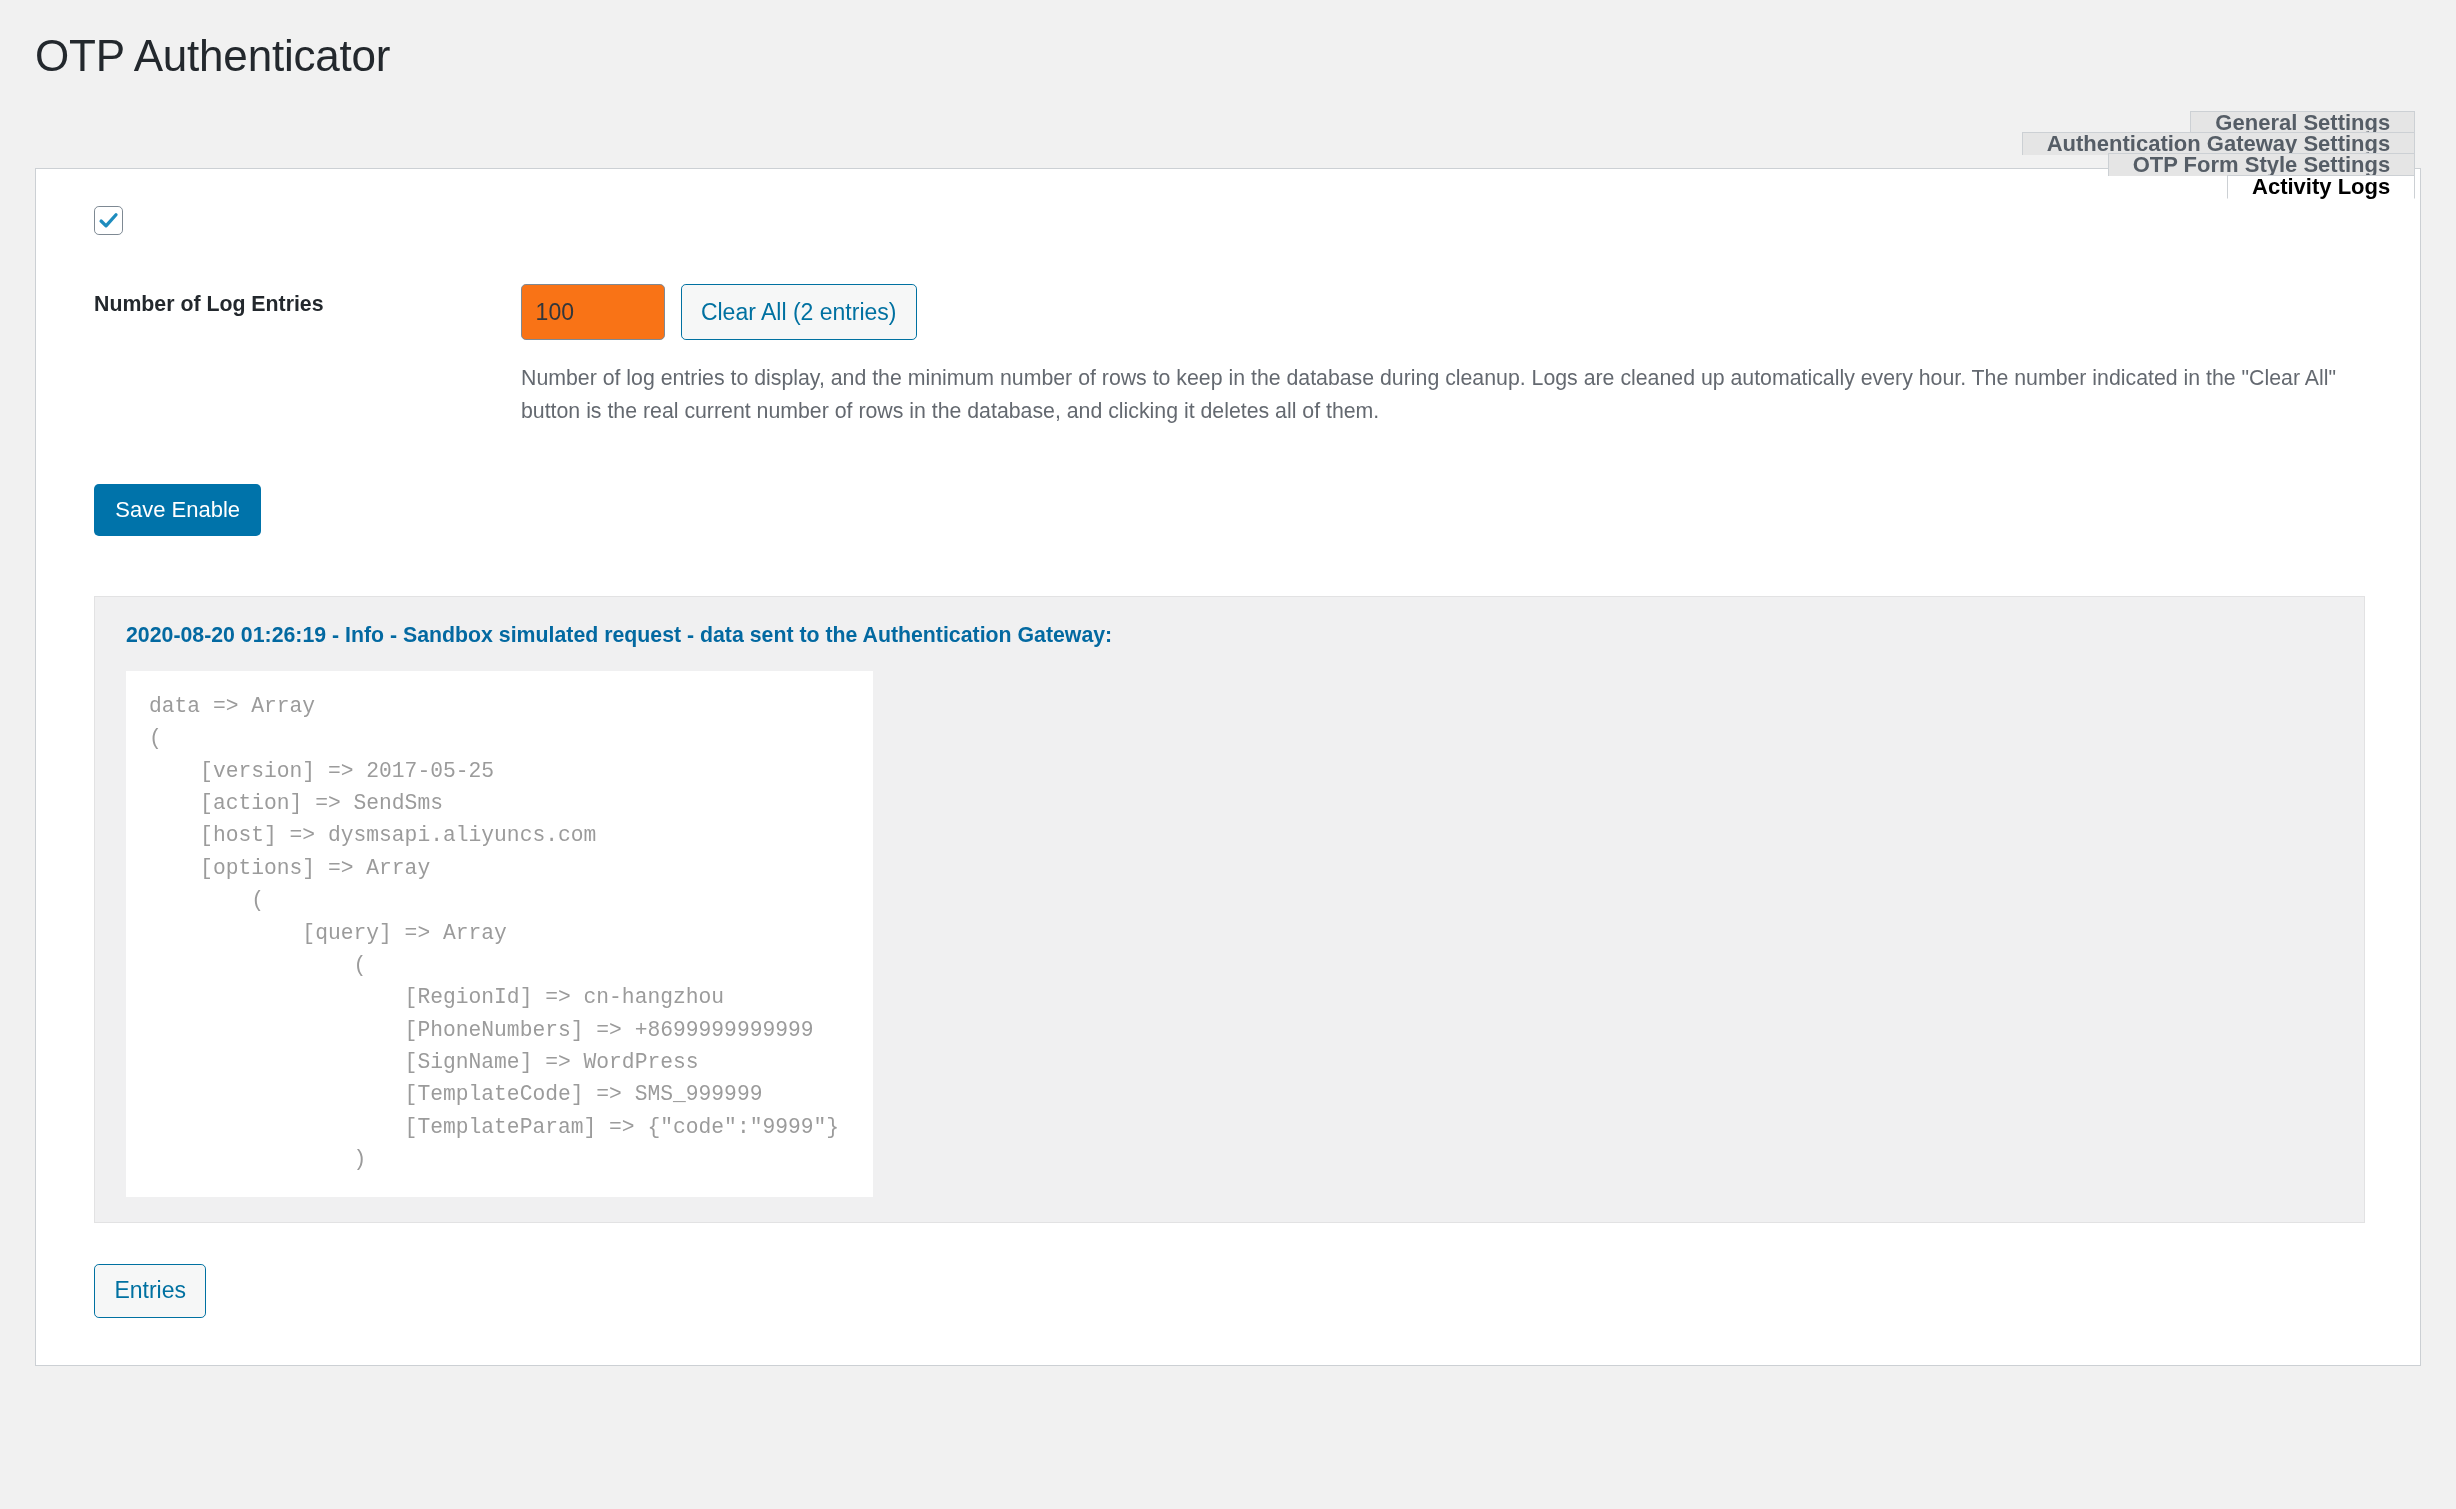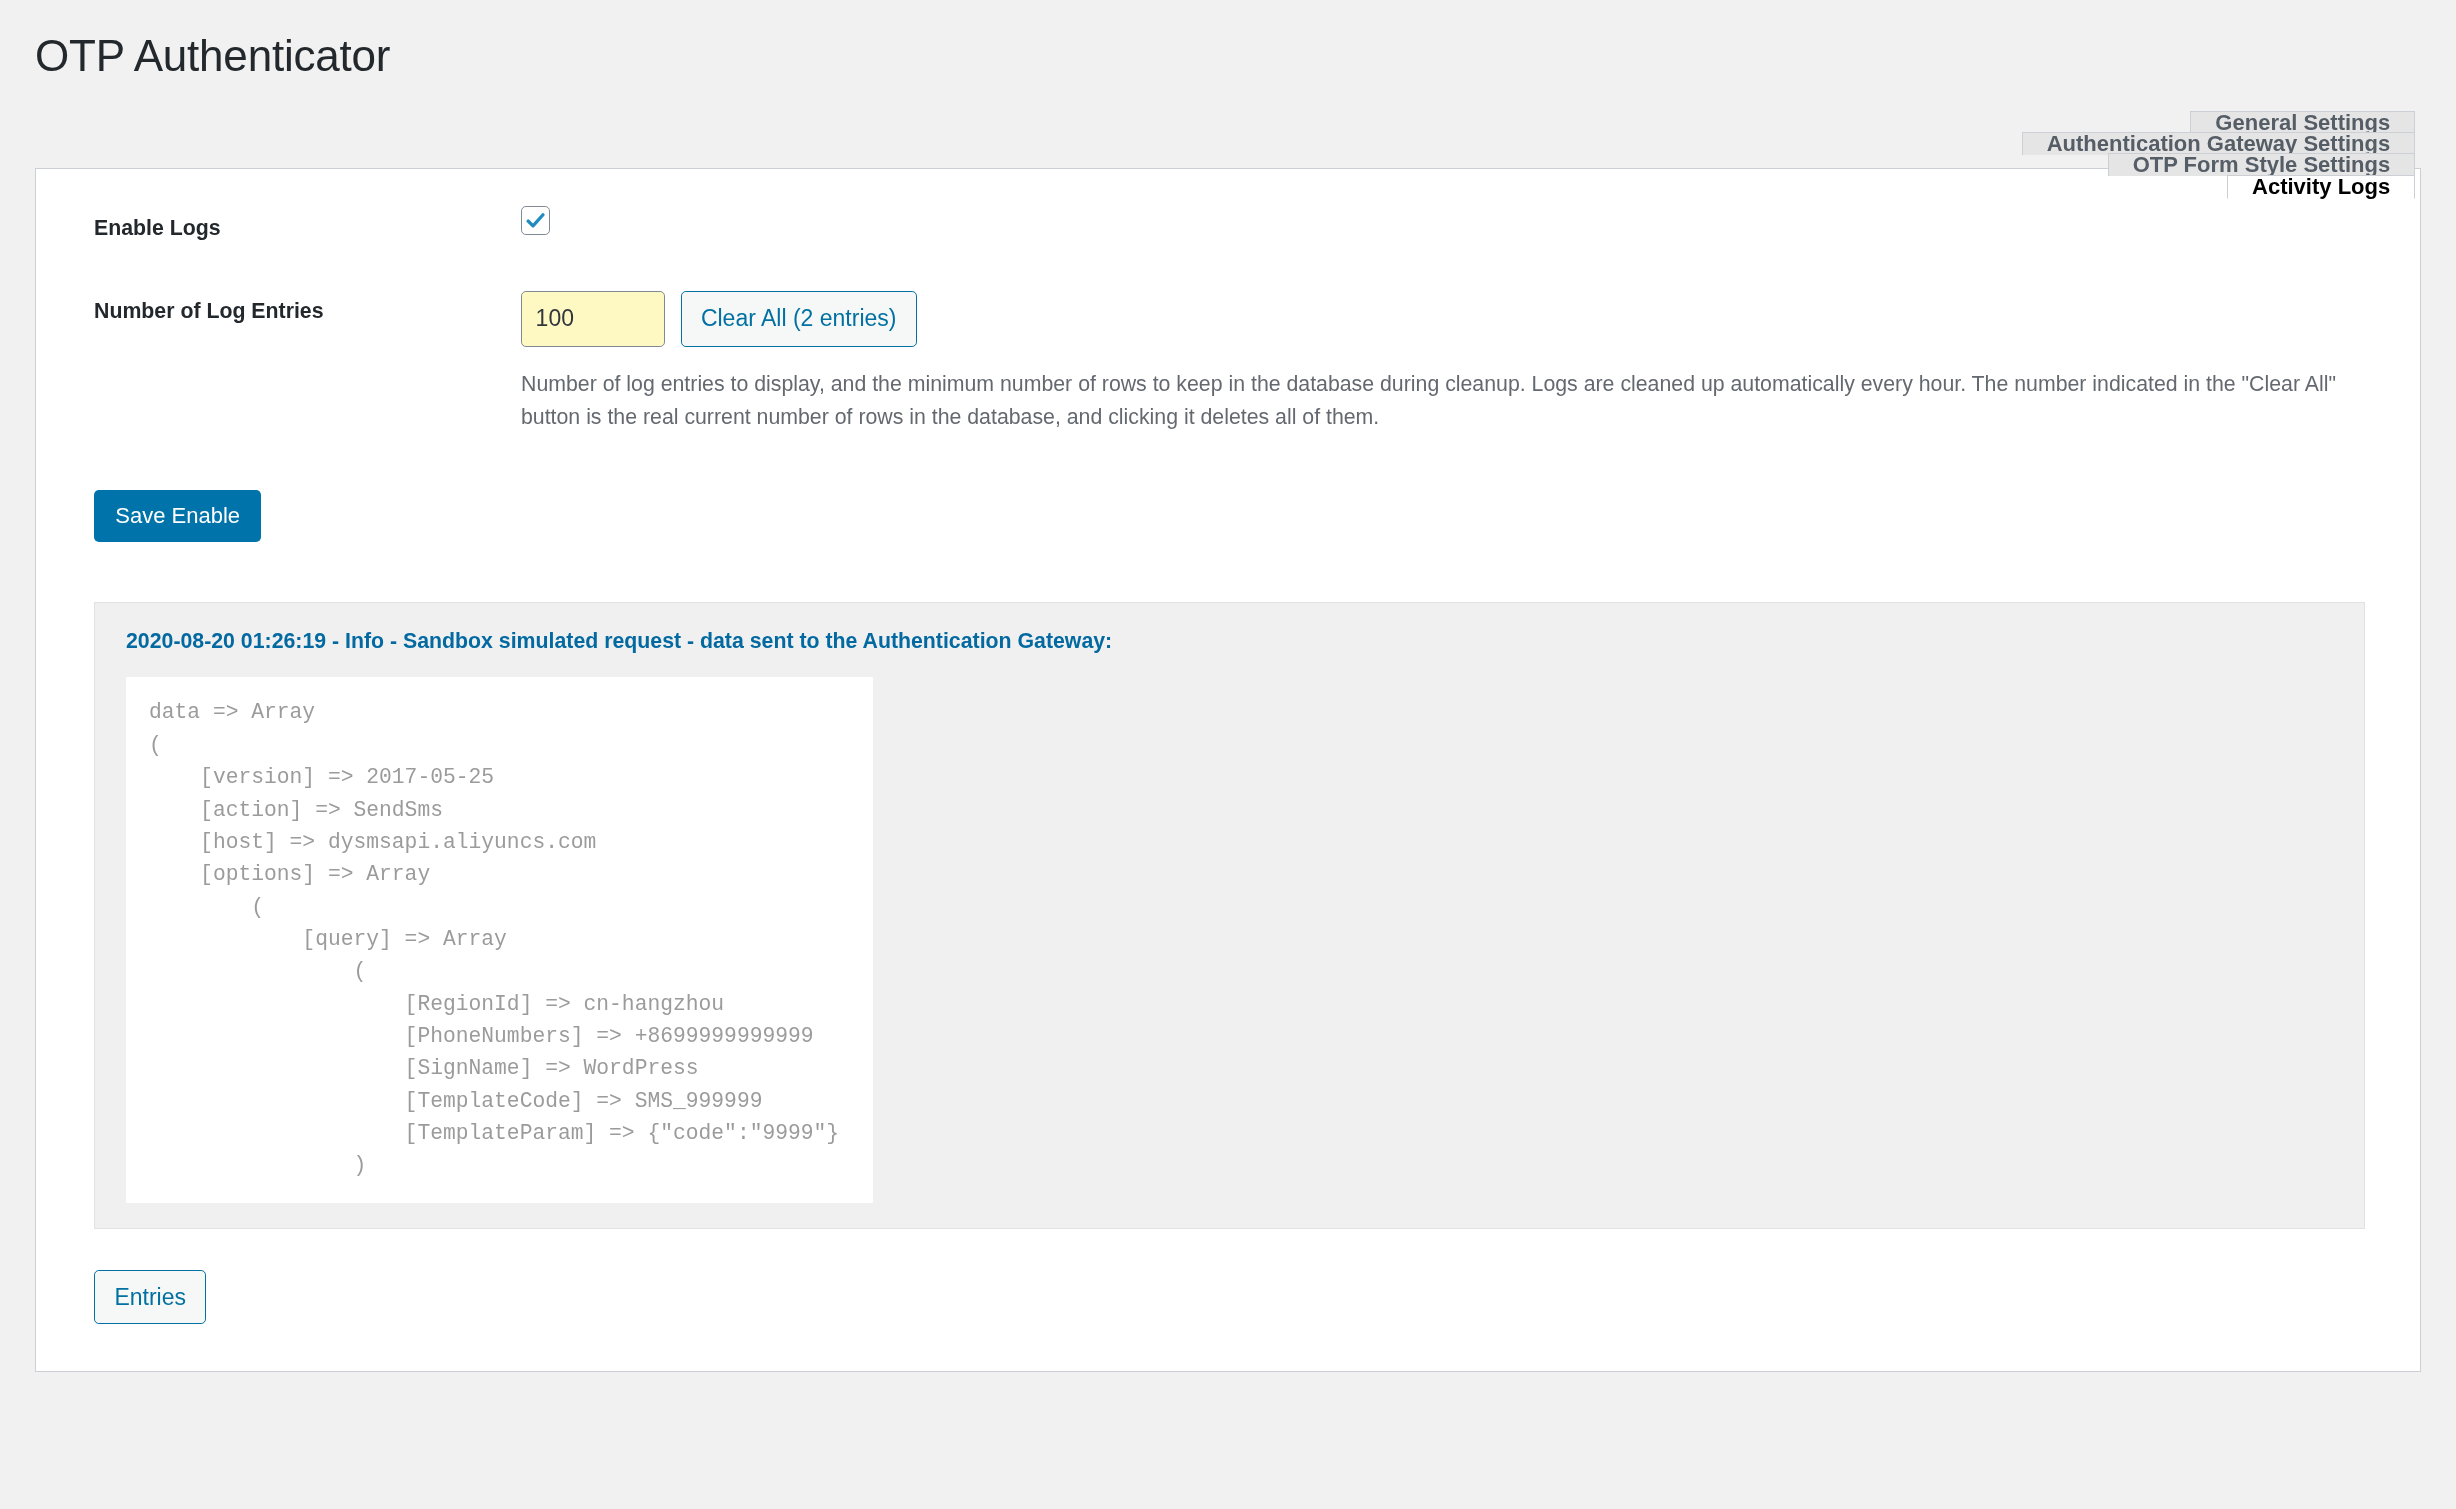--- a/index.html
+++ b/index.html
@@ -123,21 +123,21 @@
   .field-line {
     display: flex;
     align-items: center;
   }
   .num-input {
     width: 144px;
     height: 56px;
     box-sizing: border-box;
     border: 1.9px solid #7e8993;
     border-radius: 4.9px;
-    background: #fef9c3;
+    background: #f97316;
     font-family: "Liberation Sans", sans-serif;
     font-size: 23px;
     color: #32373c;
     padding: 0 13.6px;
     outline: none;
   }
   .btn-secondary {
     margin-left: 15.5px;
     height: 56px;
     box-sizing: border-box;
@@ -240,21 +240,20 @@
   <div class="tab-bar">
     <div class="tab">General Settings</div>
     <div class="tab">Authentication Gateway Settings</div>
     <div class="tab">OTP Form Style Settings</div>
     <div class="tab active">Activity Logs</div>
   </div>
 
   <div class="panel">
 
     <div class="form-row">
-      <div class="form-label">Enable Logs</div>
       <div class="form-field">
         <div class="checkbox">
           <span>
             <svg width="21.3" height="21.3" viewBox="0 0 22 22" aria-hidden="true">
               <path d="M3.2 11.4 L8.3 16.4 L18.6 4.9" fill="none" stroke="#1e8cbe" stroke-width="3.4" stroke-linecap="round" stroke-linejoin="round"></path>
             </svg>
           </span>
         </div>
       </div>
     </div>

